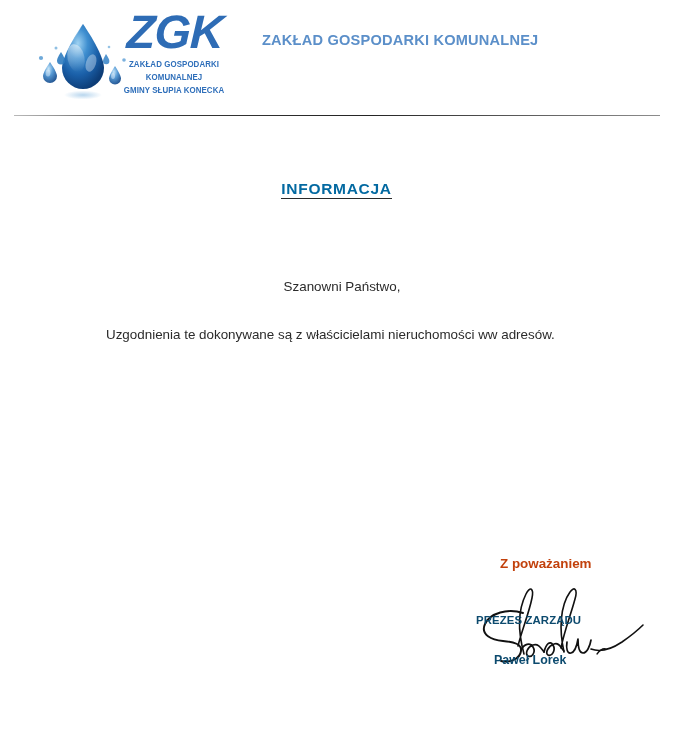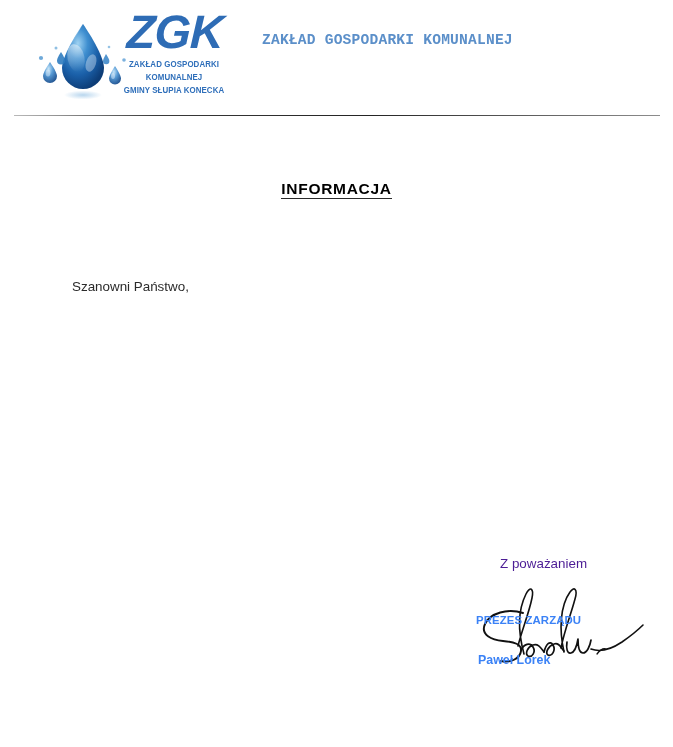--- a/index.html
+++ b/index.html
@@ -73,21 +73,21 @@
     transform: scaleX(0.86);
     transform-origin: center top;
   }
   .logo-sub div { white-space: nowrap; }
 
   .company-name {
     position: absolute;
     left: 262px;
     top: 30px;
     color: #5b8fc9;
-    font-family: Liberation Mono, monospace;
+    font-family: Liberation Sans, sans-serif;
     font-weight: bold;
     font-size: 14.6px;
     line-height: 20px;
     letter-spacing: 0.2px;
   }
   .company-name div { white-space: nowrap; }
 
   .header-rule {
     position: absolute;
     left: 14px;
@@ -101,41 +101,41 @@
   .doc-title {
     position: absolute;
     left: 0;
     top: 180px;
     width: 673px;
     text-align: center;
     font-family: "Liberation Sans", sans-serif;
     font-weight: bold;
     font-size: 15.5px;
     letter-spacing: 0.7px;
-    color: #000000;
+    color: #0369a1;
   }
   .doc-title span {
     border-bottom: 1.4px solid #2a2a2a;
     padding-bottom: 1px;
   }
 
   
   .body-copy {
     position: absolute;
     left: 72px;
     top: 273px;
     width: 540px;
     font-family: "Liberation Sans", sans-serif;
     font-size: 13.4px;
     line-height: 28px;
     color: #2b2b2b;
   }
   .salutation {
     margin: 0 0 20px 0;
-    text-align: left;
+    text-align: center;
   }
   .para {
     margin: 0;
     text-align: justify;
     text-indent: 34px;
   }
   .para.last-line-natural { text-align-last: left; }
 
   
   .sign-block {
@@ -144,50 +144,51 @@
     top: 556px;
     width: 230px;
     height: 120px;
   }
   .sign-regards {
     position: absolute;
     left: 70px;
     top: 0px;
     font-family: "Liberation Sans", sans-serif;
     font-size: 13.4px;
-    color: #4c1d95;
+    color: #c2410c;
     white-space: nowrap;
+    font-weight: bold;
   }
   .sign-ink {
     position: absolute;
     left: 30px;
     top: 24px;
     width: 200px;
     height: 96px;
   }
   .stamp {
     position: absolute;
     left: 46px;
     top: 58px;
     width: 140px;
     text-align: left;
-    color: #3b82f6;
+    color: #0c4a6e;
     font-family: "Liberation Sans", sans-serif;
     font-weight: bold;
     line-height: 12px;
   }
   .stamp-role {
     font-size: 11.4px;
     letter-spacing: 0.1px;
     white-space: nowrap;
   }
   .stamp-name {
     font-size: 12.4px;
     margin-top: 28px;
-    margin-left: 2px;
+    margin-left: 18px;
     white-space: nowrap;
   }
 </style>
 </head>
 <body>
 
 <div class="letterhead">
 
   <div class="logo-block">
 
@@ -255,20 +256,21 @@
 
 <div class="doc-title">
   <span>INFORMACJA</span>
 </div>
 
 <div class="body-copy">
   <p class="salutation">Szanowni Państwo,</p>
 
 
 
+  <p class="para last-line-natural">Uzgodnienia te dokonywane są z właścicielami nieruchomości ww adresów.</p>
 </div>
 
 <div class="sign-block">
 
   <div class="sign-regards">Z poważaniem</div>
 
   <div class="sign-ink">
     <svg viewBox="0 0 200 96" width="200" height="96" aria-hidden="true">
       <g fill="none" stroke="#111111" stroke-linecap="round" stroke-linejoin="round">
 

